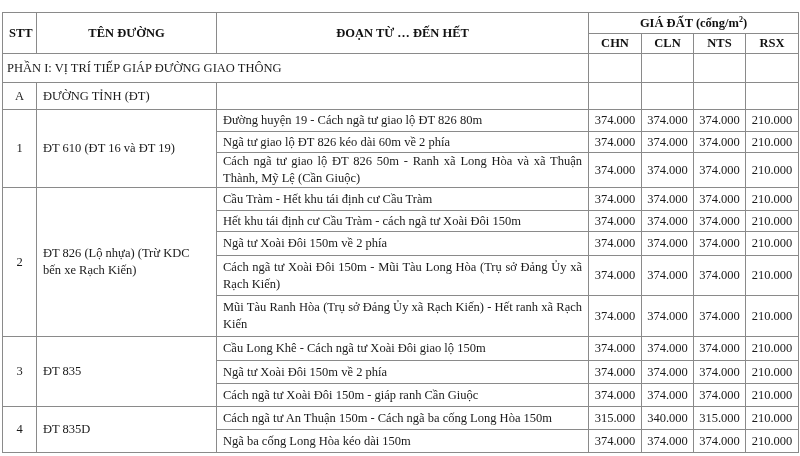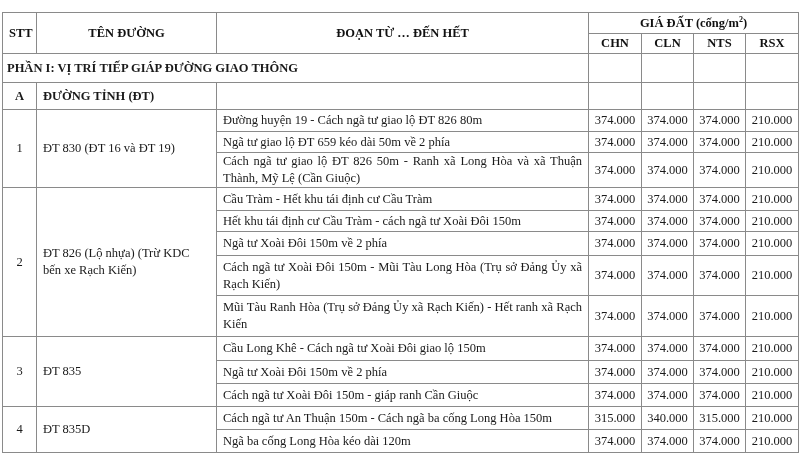--- a/index.html
+++ b/index.html
@@ -15,21 +15,21 @@
     }
     table.land td, table.land th {
       border: 1px solid #8a8a8a;
       padding: 0 6px;
       vertical-align: middle;
       line-height: 17px;
     }
     table.land th { font-weight: bold; text-align: center; color: #111; }
     .c-stt { text-align: center; }
     .c-num { text-align: center; padding: 0 2px !important; }
-    .bold { font-weight: bold; }
+    .bold { font-weight: normal; }
     .justify { text-align: justify; }
     sup { font-size: 8px; line-height: 0; }
   </style>
 </head>
 <body>
 
 <table class="land">
   <colgroup>
     <col style="width:34px">
     <col style="width:180px">
@@ -66,29 +66,29 @@
       <td class="bold">ĐƯỜNG TỈNH (ĐT)</td>
       <td></td>
       <td></td>
       <td></td>
       <td></td>
       <td></td>
     </tr>
 
     <tr style="height:22px">
       <td rowspan="3" class="c-stt">1</td>
-      <td rowspan="3">ĐT 830 (ĐT 16 và ĐT 19)</td>
+      <td rowspan="3">ĐT 610 (ĐT 16 và ĐT 19)</td>
       <td>Đường huyện 19 - Cách ngã tư giao lộ ĐT 826 80m</td>
       <td class="c-num">374.000</td>
       <td class="c-num">374.000</td>
       <td class="c-num">374.000</td>
       <td class="c-num">210.000</td>
     </tr>
     <tr style="height:21px">
-      <td>Ngã tư giao lộ ĐT 659 kéo dài 50m về 2 phía</td>
+      <td>Ngã tư giao lộ ĐT 826 kéo dài 60m về 2 phía</td>
       <td class="c-num">374.000</td>
       <td class="c-num">374.000</td>
       <td class="c-num">374.000</td>
       <td class="c-num">210.000</td>
     </tr>
     <tr style="height:35px">
       <td class="justify">Cách ngã tư giao lộ ĐT 826 50m - Ranh xã Long Hòa và xã Thuận Thành, Mỹ Lệ (Cần Giuộc)</td>
       <td class="c-num">374.000</td>
       <td class="c-num">374.000</td>
       <td class="c-num">374.000</td>
@@ -160,20 +160,20 @@
     <tr style="height:23px">
       <td rowspan="2" class="c-stt">4</td>
       <td rowspan="2">ĐT 835D</td>
       <td>Cách ngã tư An Thuận 150m - Cách ngã ba cống Long Hòa 150m</td>
       <td class="c-num">315.000</td>
       <td class="c-num">340.000</td>
       <td class="c-num">315.000</td>
       <td class="c-num">210.000</td>
     </tr>
     <tr style="height:23px">
-      <td>Ngã ba cống Long Hòa kéo dài 120m</td>
+      <td>Ngã ba cống Long Hòa kéo dài 150m</td>
       <td class="c-num">374.000</td>
       <td class="c-num">374.000</td>
       <td class="c-num">374.000</td>
       <td class="c-num">210.000</td>
     </tr>
   </tbody>
 </table>
 
 </body></html>

